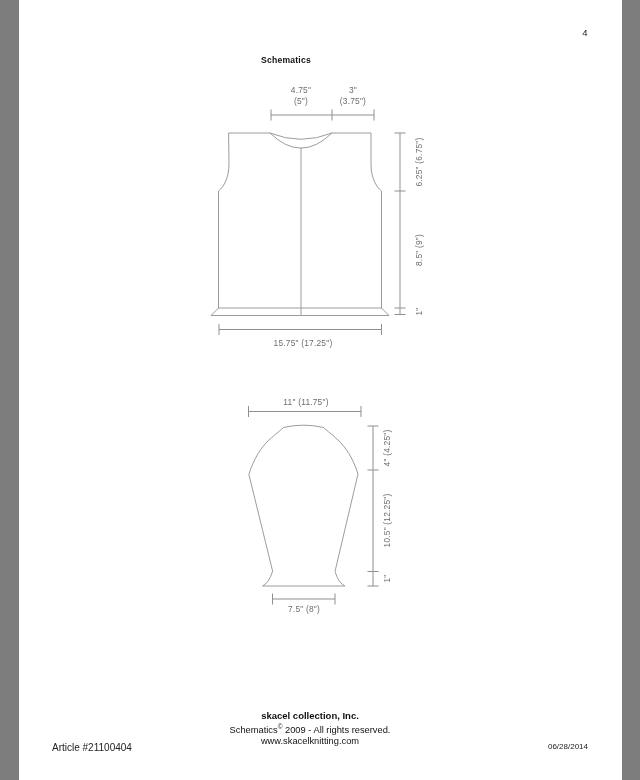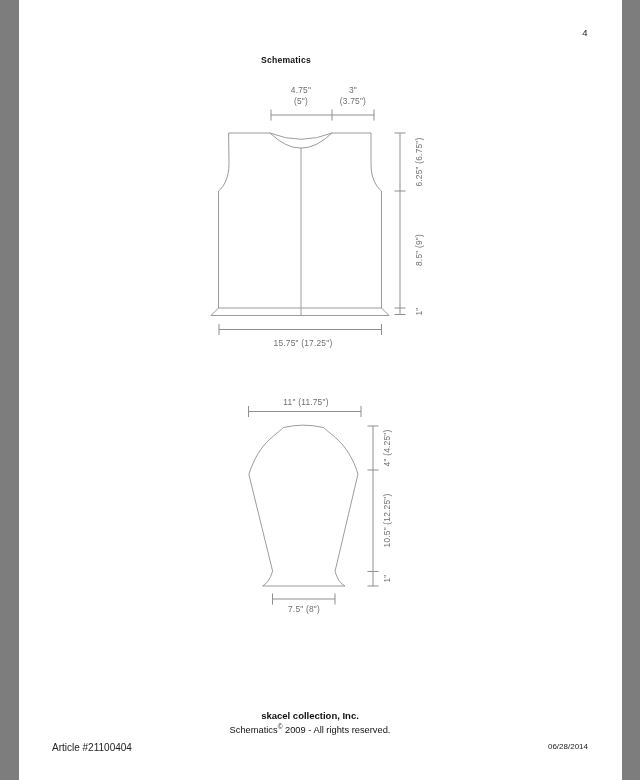--- a/index.html
+++ b/index.html
@@ -159,15 +159,16 @@
   <text x="389.5" y="448" text-anchor="middle" transform="rotate(-90 389.5 448)">4" (4.25")</text>
   <text x="389.5" y="520.5" text-anchor="middle" transform="rotate(-90 389.5 520.5)">10.5" (12.25")</text>
   <text x="389.5" y="578.5" text-anchor="middle" transform="rotate(-90 389.5 578.5)">1"</text>
 
   <text x="304" y="612" text-anchor="middle">7.5" (8")</text>
 </svg>
 
 <div class="footer-block">
   <div class="footer-company">skacel collection, Inc.</div>
   <div><span>Schematics</span><sup>©</sup><span> 2009 - All rights reserved.</span></div>
+  <div>www.skacelknitting.com</div>
 </div>
 <div class="footer-article">Article #21100404</div>
 <div class="footer-date">06/28/2014</div>
 
 </body></html>

